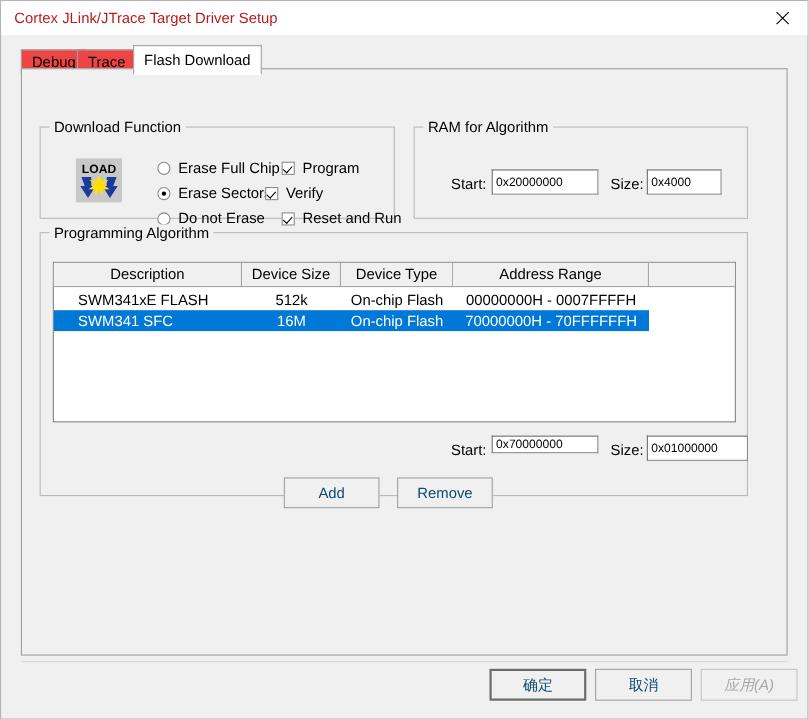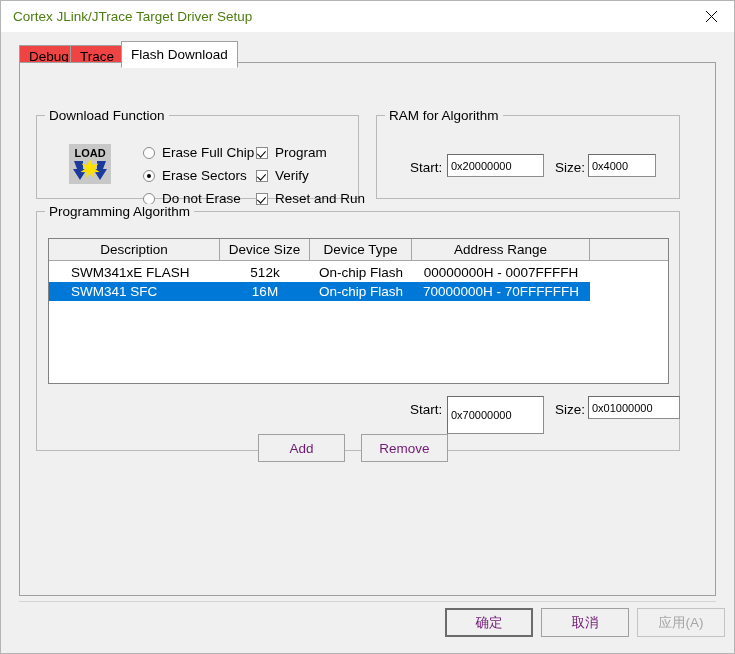--- a/index.html
+++ b/index.html
@@ -33,21 +33,21 @@
     left: 0; top: 0;
     width: 733px;
     height: 31px;
     background: #ffffff;
   }
   .title-text {
     position: absolute;
     left: 12px;
     top: 8px;
     font-size: 13.5px;
-    color: #4d7c0f;
+    color: #b91c1c;
     white-space: nowrap;
   }
   .close-btn {
     position: absolute;
     right: 0px;
     top: 0px;
     width: 45px;
     height: 30px;
     display: flex;
     align-items: center;
@@ -268,21 +268,21 @@
   .cell.c3 { width: 178px; justify-content: center; }
 
   
   .btn {
     position: absolute;
     box-sizing: border-box;
     background: #f0f0f0;
     border: 1px solid #a0a0a0;
     font-family: "Liberation Sans", "DejaVu Sans", sans-serif;
     font-size: 13.5px;
-    color: #701a75;
+    color: #0c4a6e;
     display: flex;
     align-items: center;
     justify-content: center;
     cursor: default;
     white-space: nowrap;
   }
   .btn.default { border: 2px solid #6b6b6b; }
   .btn.disabled { color: #a6a6a6; border-color: #c4c4c4; }
 
   .sep {
@@ -344,21 +344,21 @@
         </div>
         <div class="opt" style="left:106px; top:75px;">
           <span class="radio"></span>
           <span>Do not Erase</span>
         </div>
 
         <div class="opt" style="left:219px; top:29px;">
           <span class="checkbox checked"></span>
           <span>Program</span>
         </div>
-        <div class="opt" style="left:219px; top:52px;">
+        <div class="opt" style="left:204px; top:52px;">
           <span class="checkbox checked"></span>
           <span>Verify</span>
         </div>
         <div class="opt" style="left:219px; top:75px;">
           <span class="checkbox checked"></span>
           <span>Reset and Run</span>
         </div>
       </div>
 
       <div class="group" id="group-ram">
@@ -394,31 +394,31 @@
           <div class="row selected" style="top:43px;">
             <div class="cell c0">SWM341 SFC</div>
             <div class="cell c1">16M</div>
             <div class="cell c2">On-chip Flash</div>
             <div class="cell c3">70000000H - 70FFFFFFH</div>
           </div>
 
         </div>
 
         <div class="field-label" style="left:373px; top:190px;">Start:</div>
-        <div class="textbox" style="left:410px; top:184px; width:97px; height:38px;">0x70000000</div>
+        <div class="textbox" style="left:410px; top:184px; width:97px; height:16px;">0x70000000</div>
 
         <div class="field-label" style="left:518px; top:190px;">Size:</div>
         <div class="textbox" style="left:551px; top:184px; width:92px; height:23px;">0x01000000</div>
       </div>
 
       <div class="btn" style="left:238px; top:371px; width:87px; height:28px;">Add</div>
       <div class="btn" style="left:341px; top:371px; width:87px; height:28px;">Remove</div>
 
     </div>
 
     <div class="sep"></div>
 
     <div class="btn default" style="left:443px; top:576px; width:88px; height:29px;">确定</div>
     <div class="btn" style="left:539px; top:576px; width:88px; height:29px;">取消</div>
-    <div class="btn disabled" style="left:635px; top:576px; width:88px; height:29px;">应用(A)</div>
+    <div class="btn disabled" style="left:635px; top:576px; width:88px; height:29px;font-style:italic;">应用(A)</div>
 
   </div>
 </div>
 
 </body></html>

